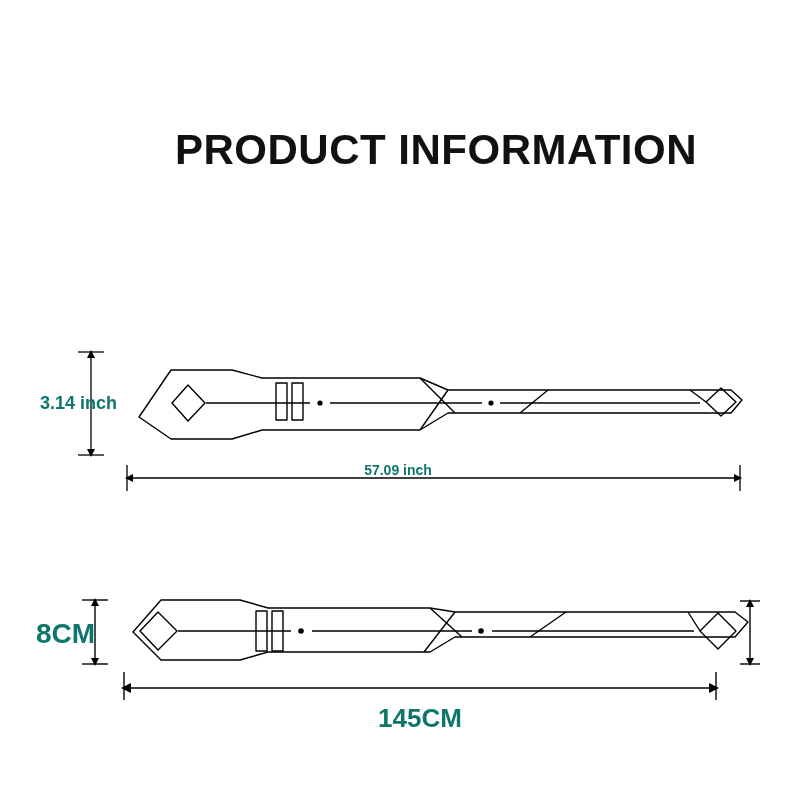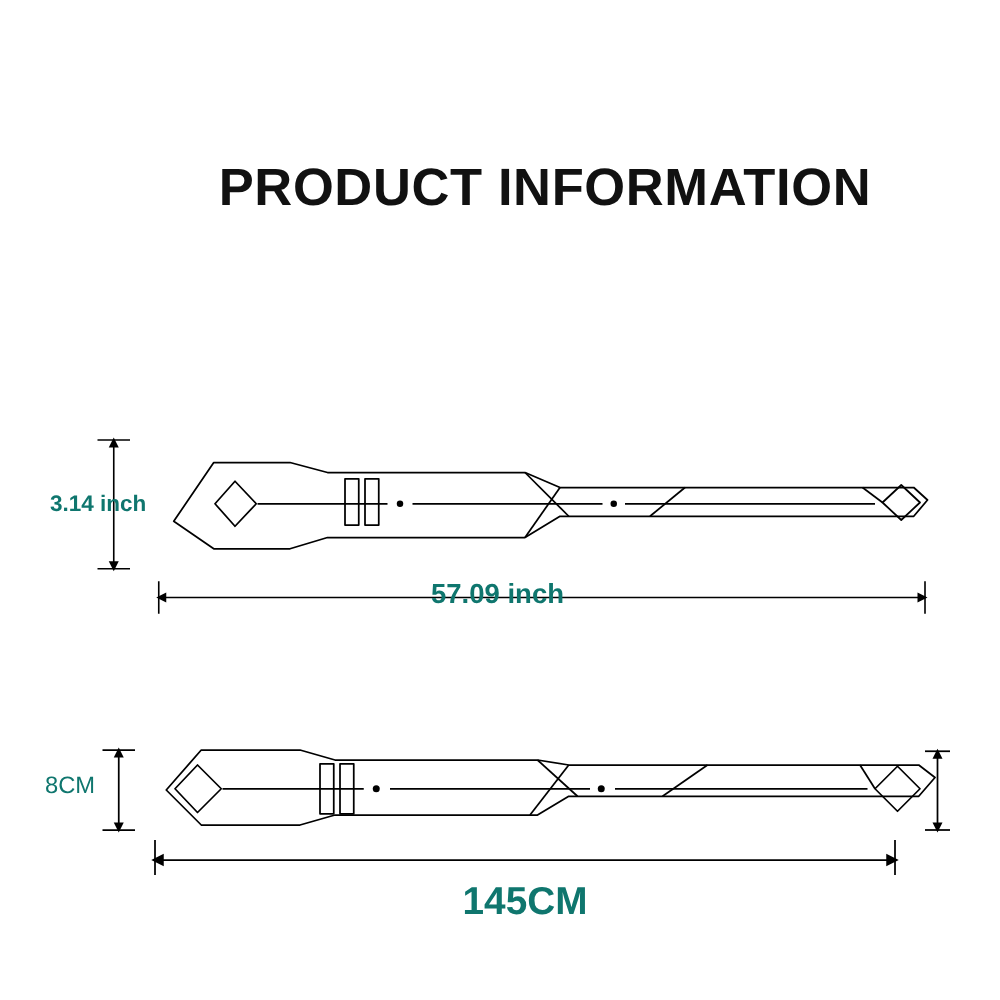--- a/index.html
+++ b/index.html
@@ -48,34 +48,34 @@
   #label-inch-height {
     left: 40px;
     top: 393px;
     font-size: 18px;
     font-weight: bold;
   }
   #label-inch-length {
     left: 398px;
     top: 462px;
     transform: translateX(-50%);
-    font-size: 22px;
+    font-size: 14px;
     font-weight: bold;
   }
   #label-cm-height {
     left: 36px;
     top: 618px;
-    font-size: 19px;
-    font-weight: normal;
+    font-size: 28px;
+    font-weight: bold;
   }
   #label-cm-length {
     left: 420px;
     top: 703px;
     transform: translateX(-50%);
-    font-size: 31px;
+    font-size: 26px;
     font-weight: bold;
   }
   #footer-mark {
     position: absolute;
     left: 226px;
     top: 780px;
     font-size: 13px;
     color: #cfcfcf;
   }
 </style>

